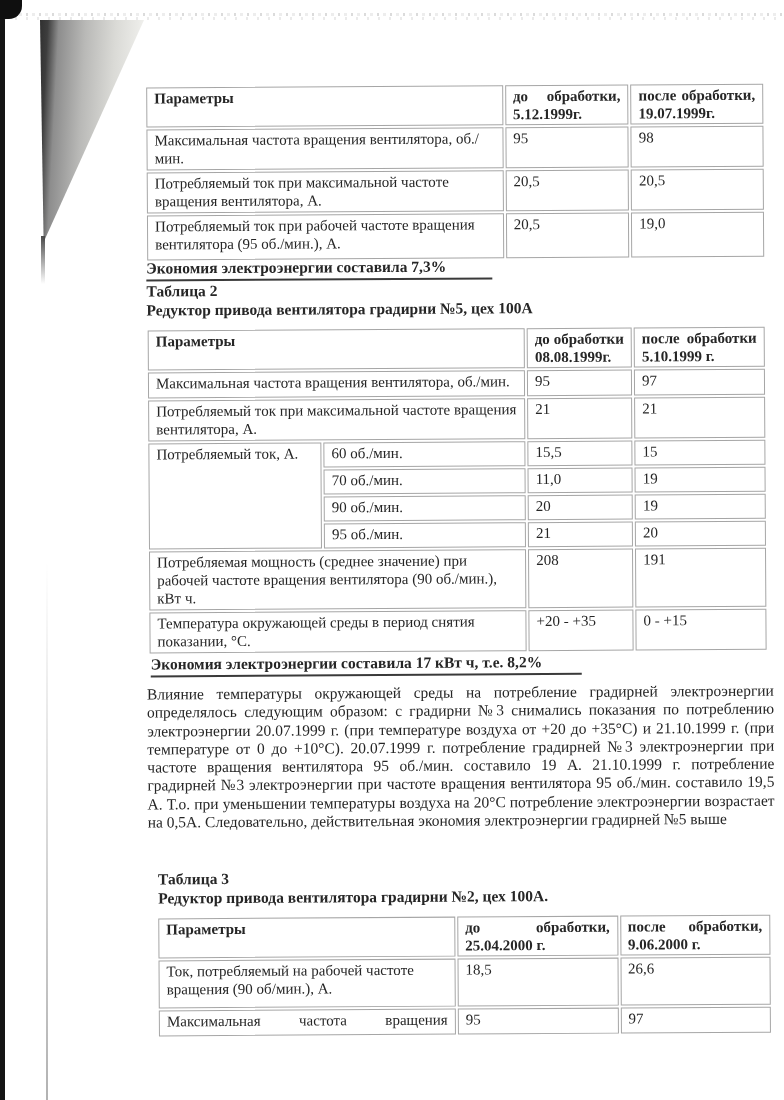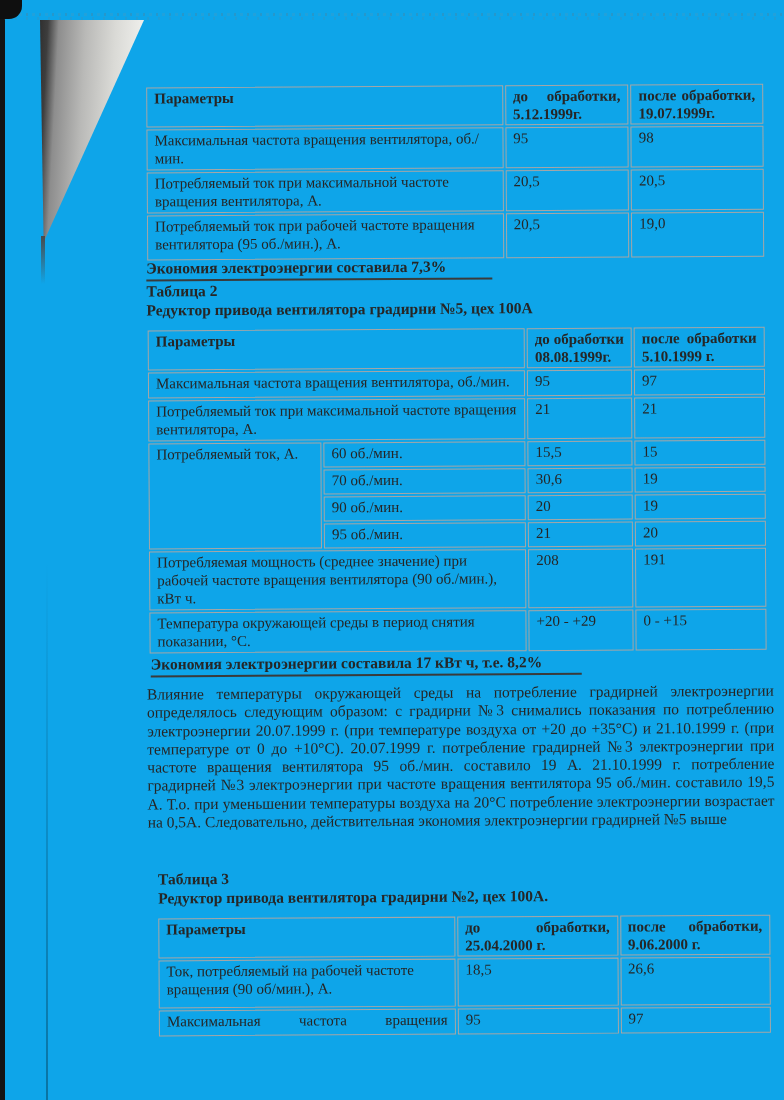--- a/index.html
+++ b/index.html
@@ -1,18 +1,18 @@
 <!DOCTYPE html>
 <html><head>
 <meta charset="utf-8">
 <style>
   html,body { margin:0; padding:0; background:#e8e8e8; }
   .page {
     position:relative; width:784px; height:1100px; margin:0 auto;
-    background:#0ea5e9; overflow:hidden;
+    background:#ffffff; overflow:hidden;
     font-family:"Liberation Serif","DejaVu Serif",serif;
     color:#262626;
   }
   
   .edge-strip { position:absolute; left:0; top:0; width:5px; height:1100px; background:#141414; }
   .corner-blob { position:absolute; left:0; top:0; width:22px; height:19px; background:#0f0f0f; border-bottom-right-radius:13px; }
   .fold-wedge {
     position:absolute; left:40px; top:20px; width:104px; height:222px;
     clip-path:polygon(0 0,100% 0,3.5% 100%);
     background:linear-gradient(93deg,#303030 0px,#3d3d3d 8px,#8d8d8d 19px,#b9b9b7 46px,#dadad6 76px,#efefec 104px);
@@ -135,41 +135,41 @@
         <td>21</td>
       </tr>
       <tr class="sub">
         <td class="mid" rowspan="4">Потребляемый ток, А.</td>
         <td>60 об./мин.</td>
         <td>15,5</td>
         <td>15</td>
       </tr>
       <tr class="sub">
         <td>70 об./мин.</td>
-        <td>30,6</td>
+        <td>11,0</td>
         <td>19</td>
       </tr>
       <tr class="sub">
         <td>90 об./мин.</td>
         <td>20</td>
         <td>19</td>
       </tr>
       <tr class="sub">
         <td>95 об./мин.</td>
         <td>21</td>
         <td>20</td>
       </tr>
       <tr class="h56">
         <td class="p" colspan="2">Потребляемая мощность (среднее значение) при рабочей частоте вращения вентилятора (90 об./мин.), кВт ч.</td>
         <td>208</td>
         <td>191</td>
       </tr>
       <tr class="h38">
         <td class="p" colspan="2">Температура окружающей среды в период снятия показании, °С.</td>
-        <td>+20 - +29</td>
+        <td>+20 - +35</td>
         <td>0 - +15</td>
       </tr>
     </tbody>
       </table>
 
     <div class="summary" id="sum2">Экономия электроэнергии составила 17 кВт ч, т.е. 8,2%</div>
 
     <div id="para">Влияние температуры окружающей среды на потребление градирней электроэнергии определялось следующим образом: с градирни №3 снимались показания по потреблению электроэнергии 20.07.1999 г. (при температуре воздуха от +20 до +35°С) и 21.10.1999 г. (при температуре от 0 до +10°С). 20.07.1999 г. потребление градирней №3 электроэнергии при частоте вращения вентилятора 95 об./мин. составило 19 А. 21.10.1999 г. потребление градирней №3 электроэнергии при частоте вращения вентилятора 95 об./мин. составило 19,5 А. Т.о. при уменьшении температуры воздуха на 20°С потребление электроэнергии возрастает на 0,5А. Следовательно, действительная экономия электроэнергии градирней №5 выше</div>
 
     <div class="caption" id="cap3">

